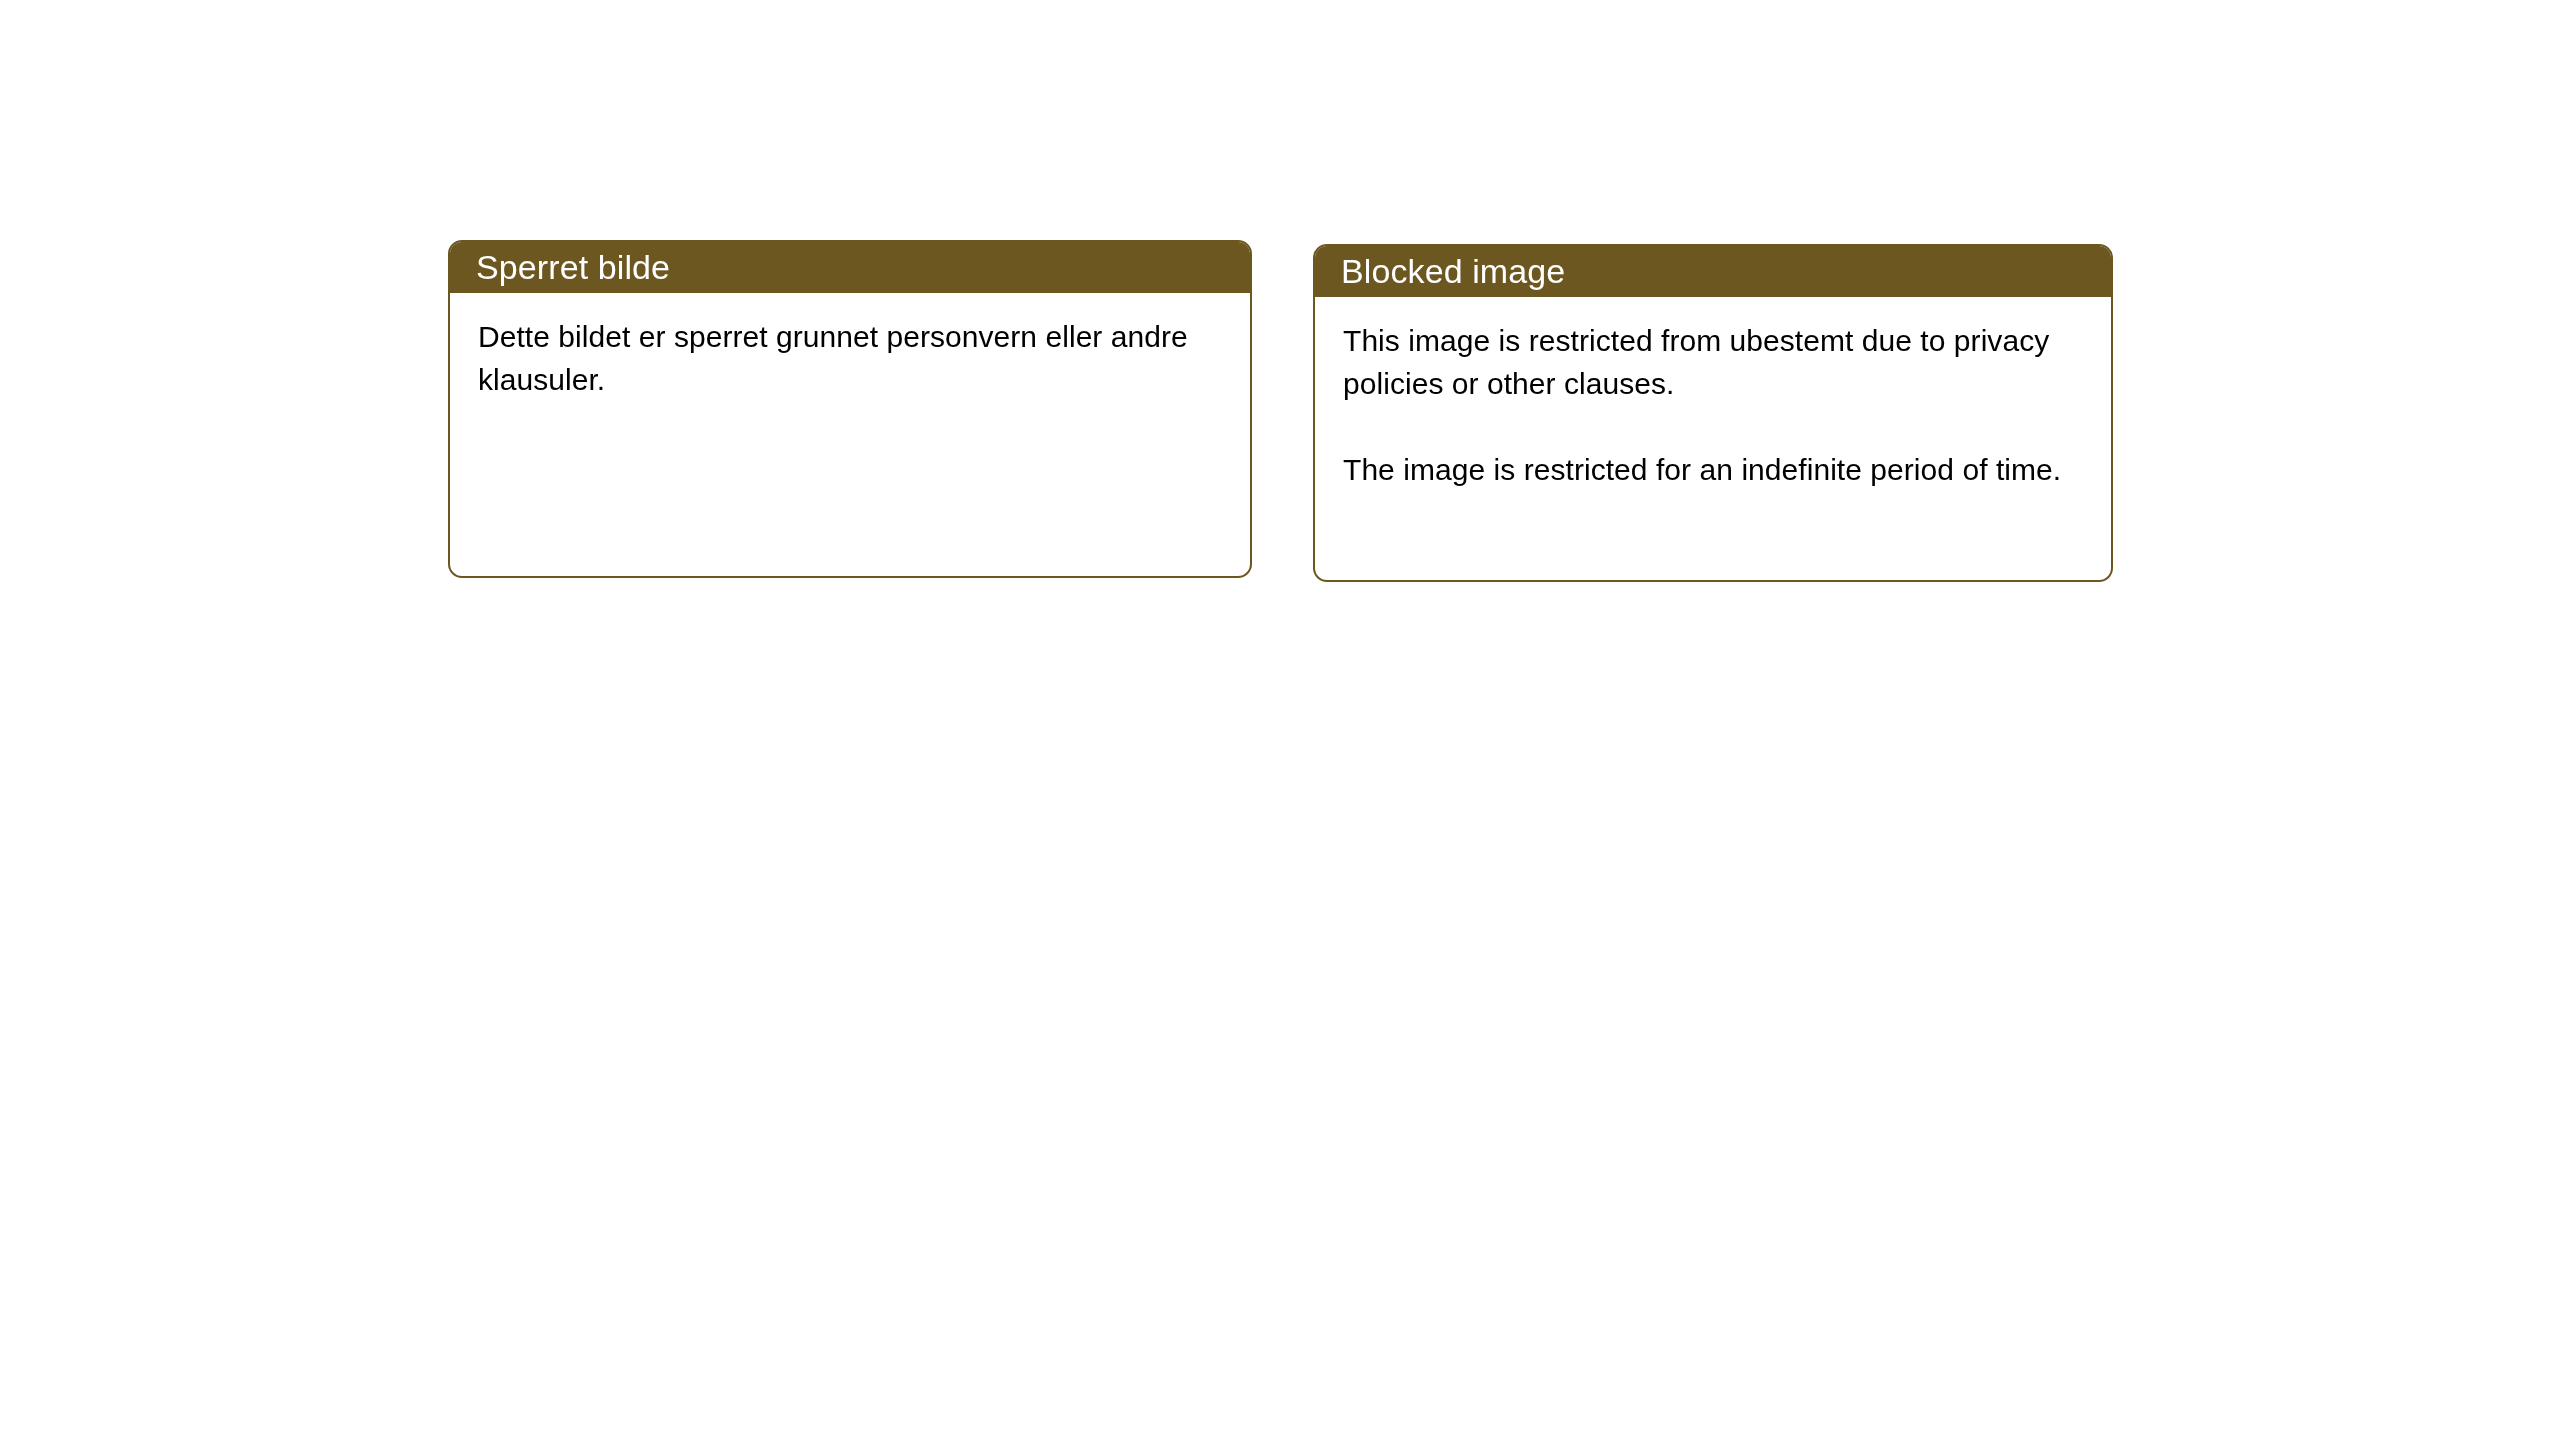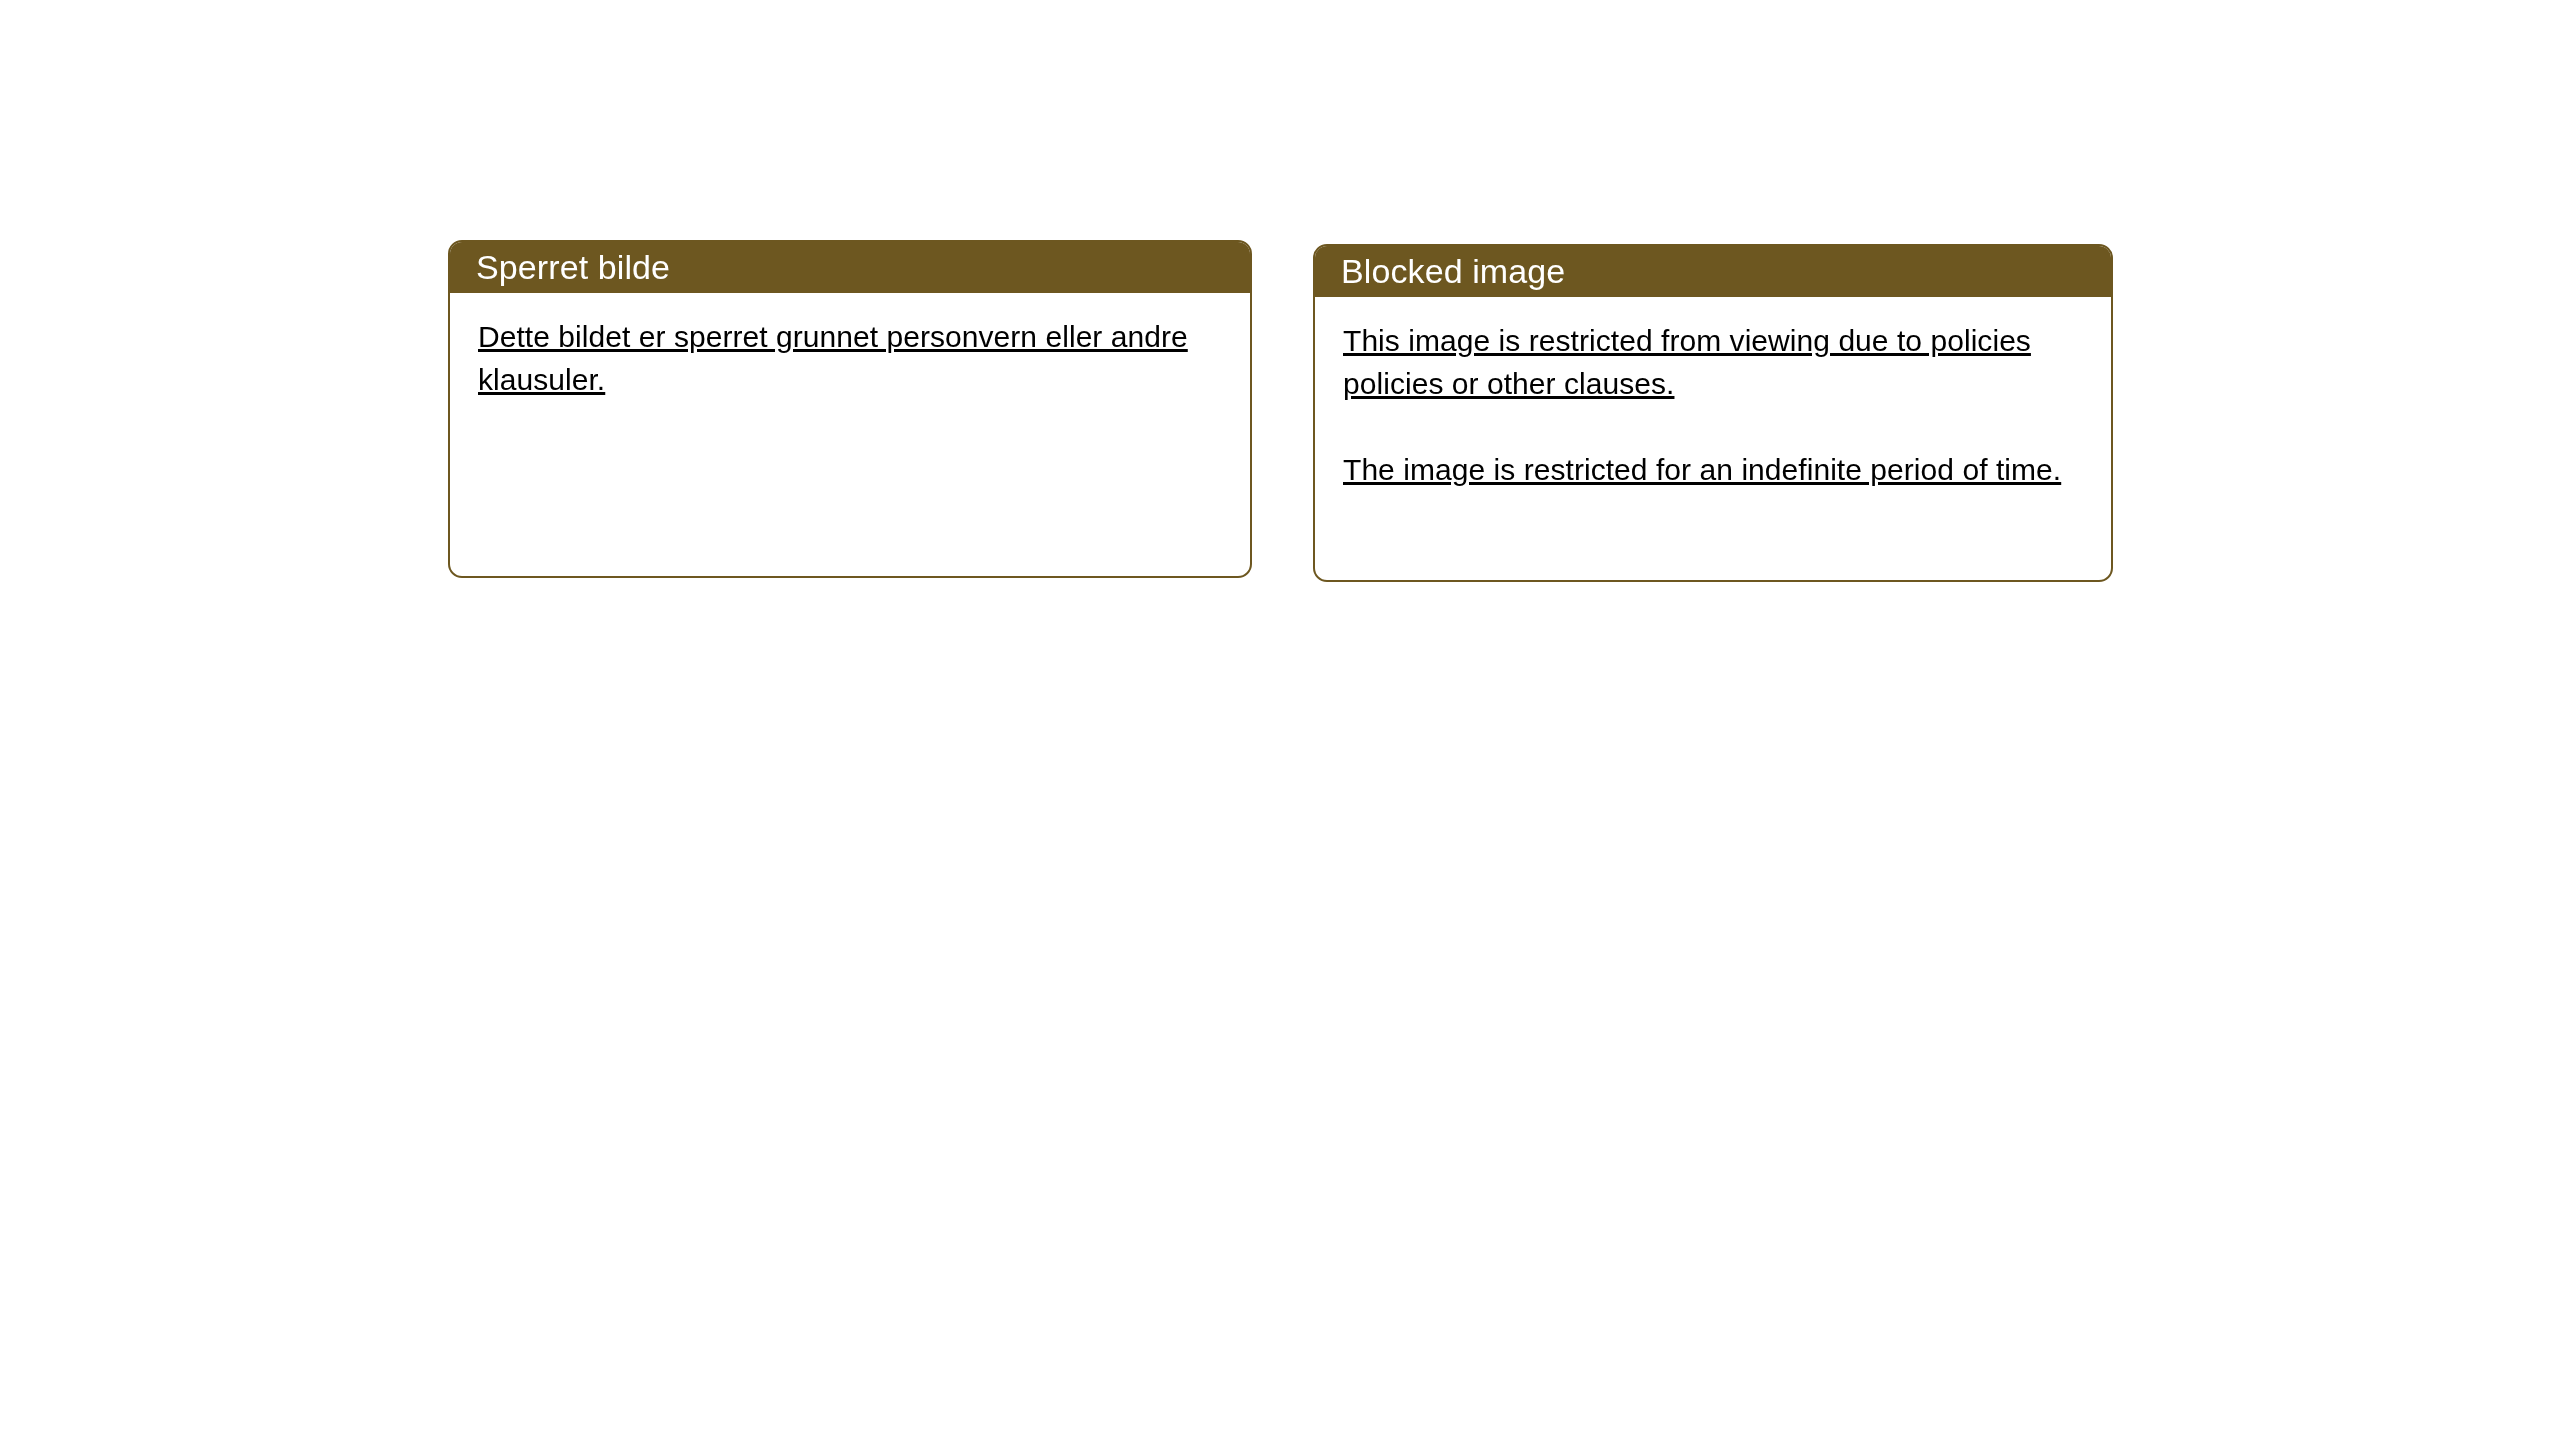--- a/index.html
+++ b/index.html
@@ -50,21 +50,20 @@
     color: #ffffff;
     font-size: 34px;
     line-height: 40px;
     font-weight: normal;
     letter-spacing: 0.1px;
     white-space: nowrap;
   }
 
   .card-body {
     padding: 22px 26px 0 28px;
-    text-decoration: underline;
   }
 
   .body-paragraph {
     color: #000000;
     font-size: 30px;
     line-height: 43px;
     font-weight: normal;
     margin: 0;
     letter-spacing: 0.05px;
   }
@@ -86,19 +85,19 @@
       <p class="body-paragraph">Dette bildet er sperret grunnet personvern eller andre klausuler.</p>
       <div class="paragraph-gap"></div>
     </div>
   </div>
 
   <div class="notice-card card-en">
     <div class="card-header">
       <div class="card-title">Blocked image</div>
     </div>
     <div class="card-body">
-      <p class="body-paragraph">This image is restricted from viewing due to policies policies or other clauses.</p>
+      <p class="body-paragraph">This image is restricted from ubestemt due to privacy policies or other clauses.</p>
       <div class="paragraph-gap"></div>
       <p class="body-paragraph">The image is restricted for an indefinite period of time.</p>
     </div>
   </div>
 
 </div>
 
 </body></html>

